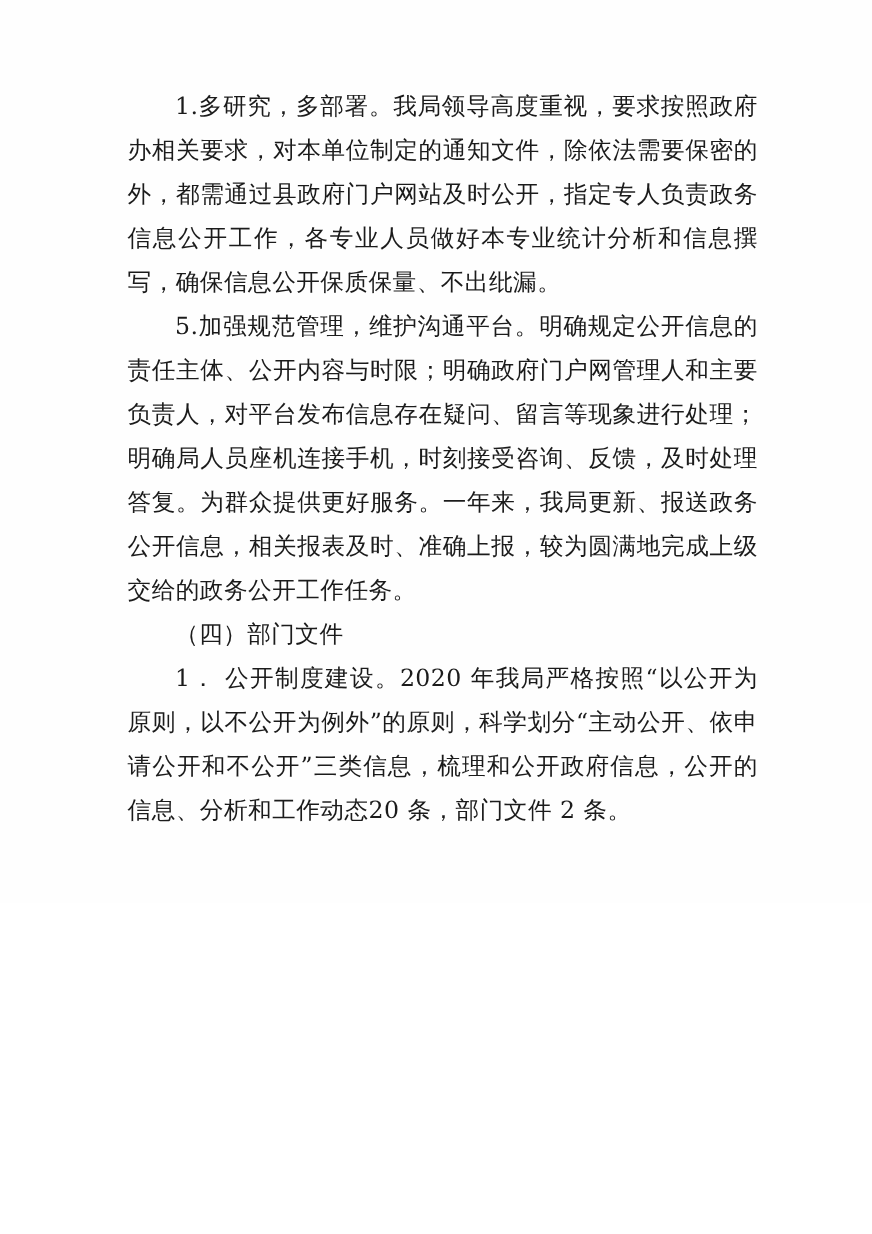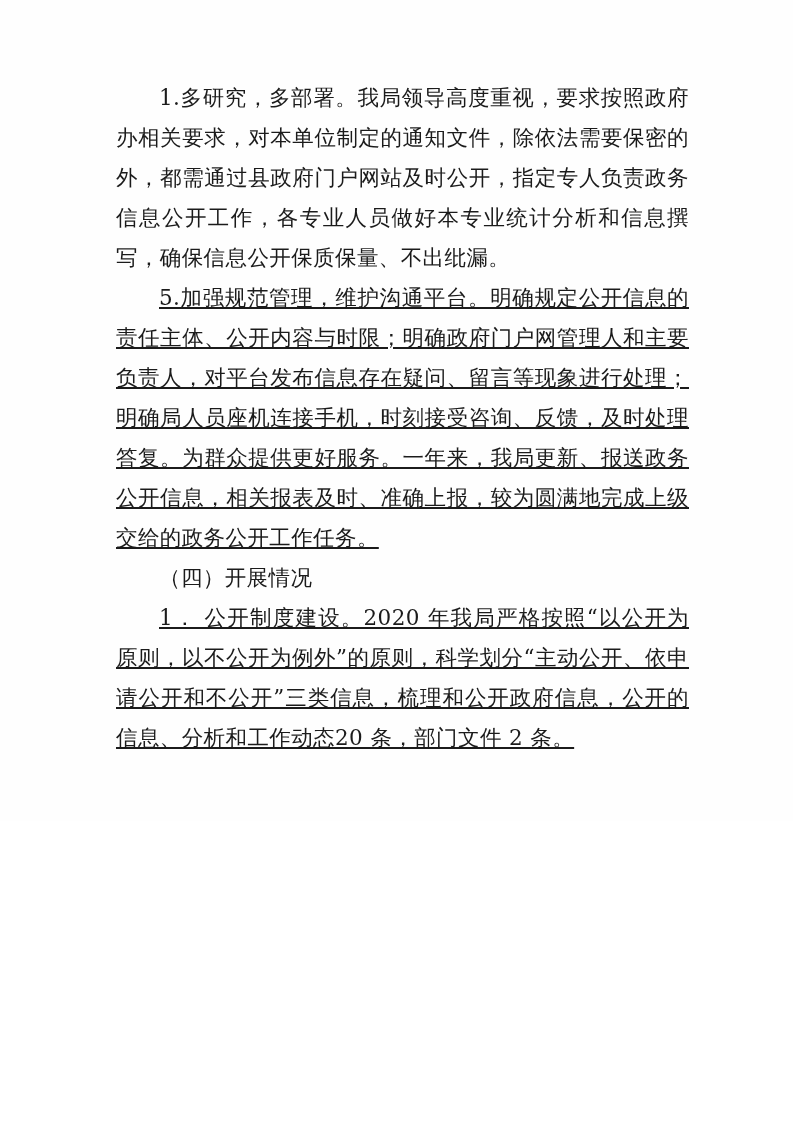--- a/index.html
+++ b/index.html
@@ -32,30 +32,29 @@
   .para {
     margin: 0 0 0 0;
     text-indent: 2em;
     white-space: normal;
   }
   .para + .para {
     margin-top: 0px;
   }
   .para-gap {
     margin-top: 8px;
-    text-decoration: underline;
   }
   .sect-head {
     text-indent: 2em;
     margin-top: 8px;
   }
 </style>
 </head>
 <body>
 
 <div class="page">
   <div class="doc-body">
     <p class="para">1.多研究，多部署。我局领导高度重视，要求按照政府办相关要求，对本单位制定的通知文件，除依法需要保密的外，都需通过县政府门户网站及时公开，指定专人负责政务信息公开工作，各专业人员做好本专业统计分析和信息撰写，确保信息公开保质保量、不出纰漏。</p>
     <p class="para para-gap">5.加强规范管理，维护沟通平台。明确规定公开信息的责任主体、公开内容与时限；明确政府门户网管理人和主要负责人，对平台发布信息存在疑问、留言等现象进行处理；明确局人员座机连接手机，时刻接受咨询、反馈，及时处理答复。为群众提供更好服务。一年来，我局更新、报送政务公开信息，相关报表及时、准确上报，较为圆满地完成上级交给的政务公开工作任务。</p>
-    <p class="para sect-head">（四）开展情况</p>
+    <p class="para sect-head">（四）部门文件</p>
     <p class="para para-gap">1． 公开制度建设。2020 年我局严格按照“以公开为原则，以不公开为例外”的原则，科学划分“主动公开、依申请公开和不公开”三类信息，梳理和公开政府信息，公开的信息、分析和工作动态20 条，部门文件 2 条。</p>
   </div>
 </div>
 
 </body></html>

